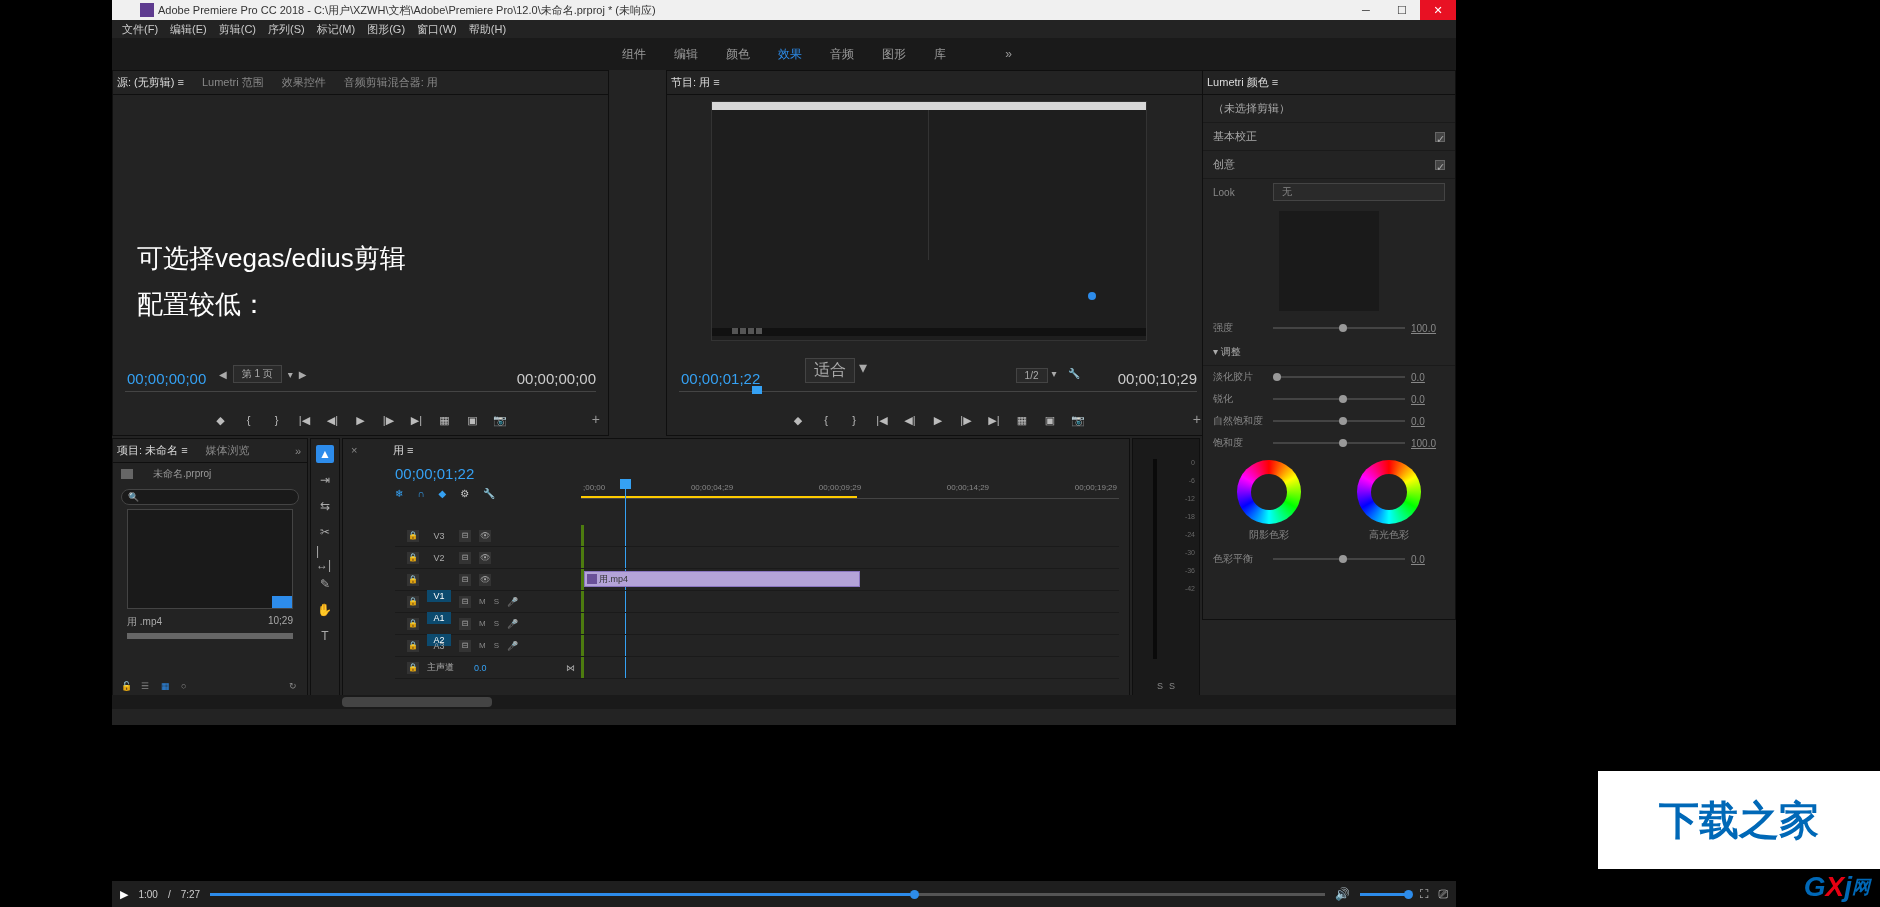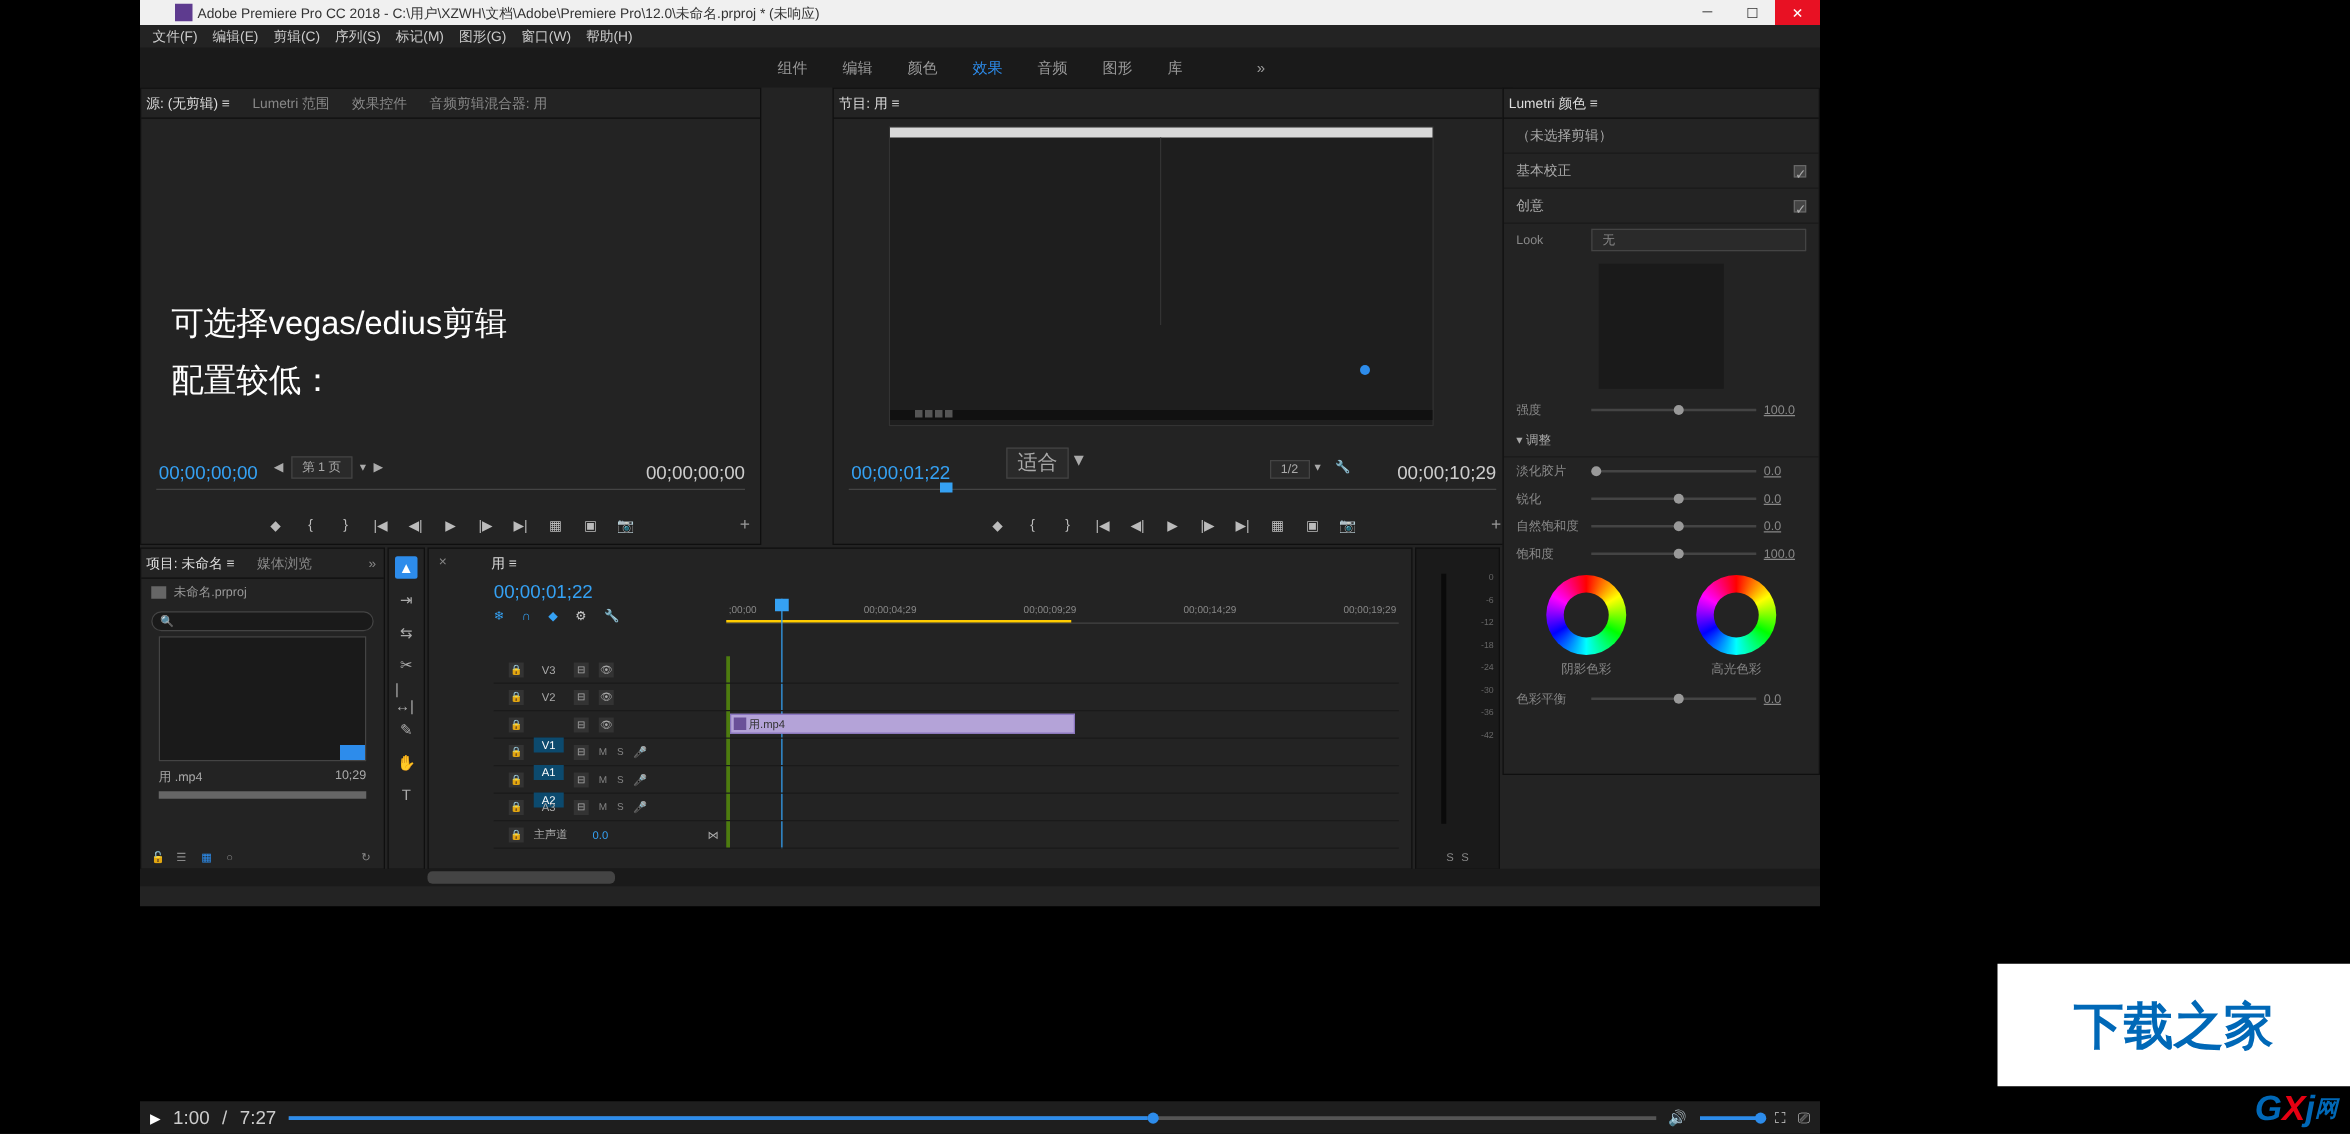--- a/index.html
+++ b/index.html
@@ -37,21 +37,21 @@
 .pv-panels { display: flex; height: 150px; }
 .pv-left { width: 50%; border-right: 1px solid #333; }
 .pv-right { width: 50%; }
 .pv-bottom { position: absolute; bottom: 4px; left: 0; right: 0; height: 8px; background: #111; }
 .pv-btm-icons { display: flex; gap: 2px; padding-left: 20px; }
 .pv-btm-icons span { width: 6px; height: 6px; background: #555; display: inline-block; }
 .pv-accent { position: absolute; right: 50px; top: 190px; width: 8px; height: 8px; background: #2d8ceb; border-radius: 50%; }
 .fit-ctrl { position: absolute; left: 94px; bottom: 52px; display: flex; gap: 4px; font-size: 16px; color: #aaa; margin-left: 44px; }
 .scale-ctrl { position: absolute; right: 128px; bottom: 52px; display: flex; gap: 4px; font-size: 10px; color: #aaa; }
 .project-panel { left: 0; top: 438px; width: 196px; height: 258px; }
-.project-file { display: flex; align-items: center; padding: 4px 8px; font-size: 10px; color: #999; gap: 6px; }
+.project-file { display: flex; align-items: center; padding: 4px 8px; font-size: 10px; color: #999; gap: 20px; }
 .folder-icon { width: 12px; height: 10px; background: #666; }
 .search-box { margin: 4px 8px; height: 16px; background: #1a1a1a; border: 1px solid #444; border-radius: 8px; display: flex; align-items: center; padding: 0 6px; }
 .search-icon { font-size: 9px; color: #888; }
 .project-thumb { margin: 4px 14px; height: 100px; background: #1a1a1a; border: 1px solid #444; position: relative; }
 .thumb-progress { position: absolute; bottom: 0; right: 0; width: 20px; height: 12px; background: #2d8ceb; }
 .thumb-label { display: flex; justify-content: space-between; padding: 2px 14px; font-size: 10px; color: #aaa; }
 .thumb-bar { margin: 2px 14px; height: 6px; background: #666; }
 .project-toolbar { position: absolute; bottom: 4px; left: 8px; right: 8px; display: flex; gap: 10px; align-items: center; }
 .tool-icon { width: 10px; height: 10px; color: #888; font-size: 9px; }
 .tool-lock { color: #3a8c3a; }
@@ -98,21 +98,21 @@
 .status-bar { position: absolute; bottom: 16px; left: 0; right: 0; height: 14px; background: #1a1a1a; }
 .status-scroll { position: absolute; left: 230px; width: 150px; height: 10px; background: #444; top: 2px; border-radius: 4px; }
 .watermark { position: absolute; right: 0; bottom: 38px; width: 282px; height: 98px; background: #fff; display: flex; align-items: center; justify-content: center; }
 .wm-text { font-size: 40px; font-weight: bold; color: #0068b7; }
 .site-logo { position: absolute; right: 10px; bottom: 4px; font-size: 18px; font-weight: bold; color: #0068b7; font-style: italic; display: flex; align-items: center; }
 .site-g { font-size: 28px; color: #0068b7; }
 .site-x { font-size: 28px; color: #e60012; }
 .site-i { font-size: 28px; color: #0068b7; }
 .video-player { position: absolute; left: 112px; bottom: 0; width: 1344px; height: 26px; background: #1e1e1e; display: flex; align-items: center; gap: 10px; padding: 0 8px; }
 .play-icon { color: #fff; font-size: 11px; }
-.vp-time { color: #ccc; font-size: 15px; }
+.vp-time { color: #ccc; font-size: 10px; }
 .vp-track { flex: 1; height: 3px; background: #555; position: relative; cursor: pointer; }
 .vp-progress { position: absolute; left: 0; width: 62.8%; height: 100%; background: #2d8ceb; }
 .vp-thumb { position: absolute; left: 62.8%; top: -3px; width: 9px; height: 9px; background: #2d8ceb; border-radius: 50%; }
 .vp-icon { color: #ccc; font-size: 12px; }
 .vol-track { width: 50px; height: 3px; background: #555; position: relative; }
 .vol-fill { width: 100%; height: 100%; background: #2d8ceb; }
 .vol-thumb { position: absolute; right: -3px; top: -3px; width: 9px; height: 9px; background: #2d8ceb; border-radius: 50%; }
 </style>
 </head>
 <body>

